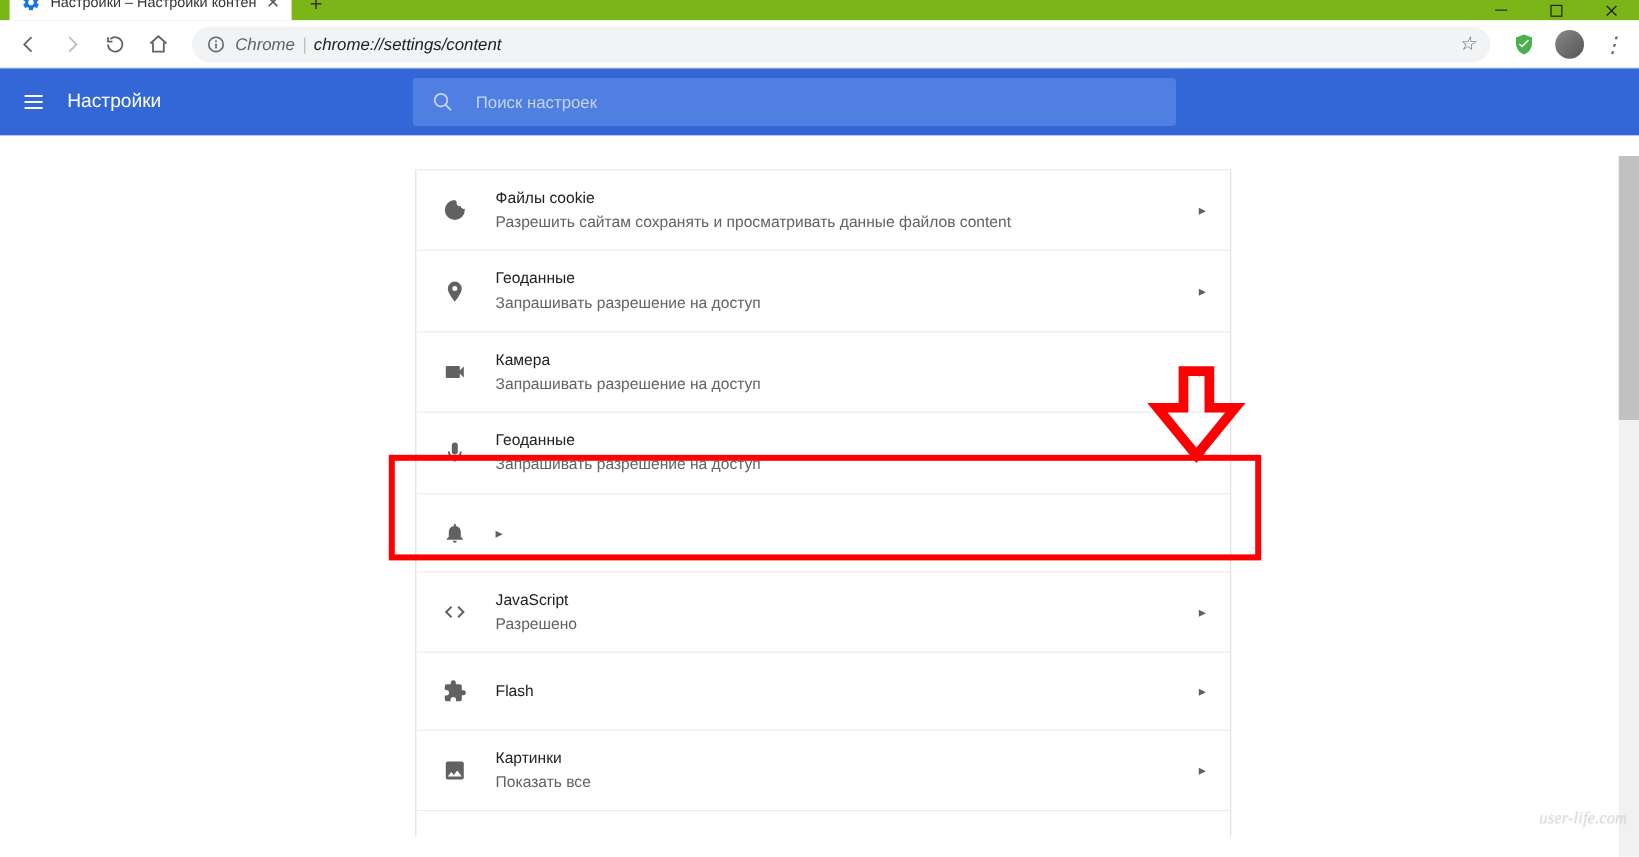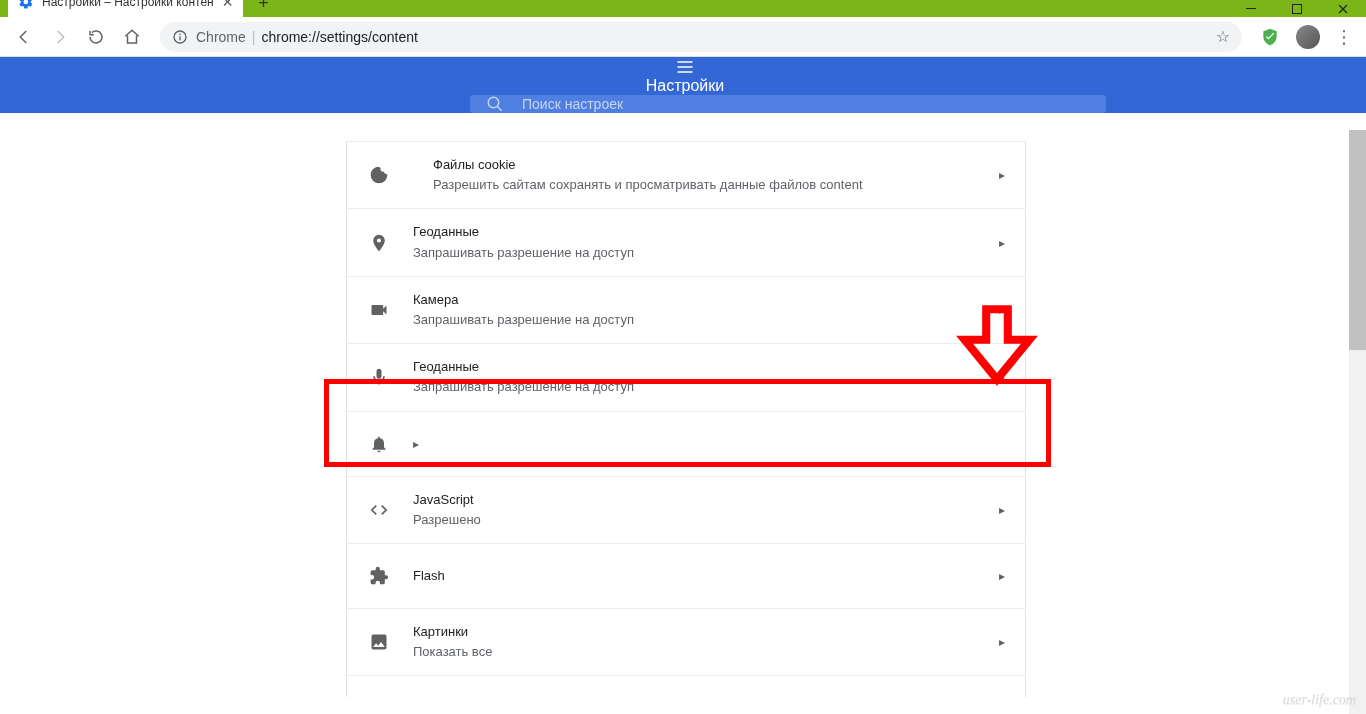--- a/index.html
+++ b/index.html
@@ -11,63 +11,63 @@
   .tab { background: #fff; height: 30px; margin-top: 4px; display: flex; align-items: center; padding: 0 10px; border-radius: 8px 8px 0 0; min-width: 220px; font-size: 12px; color: #333; }
   .tab-favicon { width: 16px; height: 16px; margin-right: 8px; display:flex; align-items:center; justify-content:center;}
   .tab-title { flex: 1; white-space: nowrap; overflow: hidden; text-overflow: ellipsis; }
   .tab-close { margin-left: 8px; color: #555; font-size: 14px; cursor: pointer; }
   .new-tab { width: 28px; height: 28px; margin: 4px 0 0 6px; display: flex; align-items: center; justify-content: center; color: #333; font-size: 18px; cursor: pointer; }
   .titlebar-spacer { flex: 1; }
   .win-controls { display: flex; }
   .win-btn { width: 46px; display: flex; align-items: center; justify-content: center; color: #222; font-size: 12px; cursor: pointer; }
 
   
-  .toolbar { height: 40px; background: #fff; border-bottom: 1px solid #e0e0e0; display: flex; align-items: center; padding: 0 8px; gap: 4px; }
+  .toolbar { height: 40px; background: #fff; border-bottom: 1px solid #e0e0e0; display: flex; align-items: center; padding: 0 8px; gap: 4px; font-style: italic; }
   .nav-btn { width: 32px; height: 32px; display: flex; align-items: center; justify-content: center; color: #5f6368; cursor: pointer; border-radius: 50%; font-size: 18px;}
   .nav-btn.disabled { color: #bdbdbd; }
   .omnibox { flex: 1; height: 30px; background: #f1f3f4; border-radius: 15px; display: flex; align-items: center; padding: 0 12px; margin: 0 8px; font-size: 14px; color: #5f6368; }
   .omnibox .secure-icon { margin-right: 8px; display:flex; }
   .omnibox .url-prefix { color: #5f6368; }
   .omnibox .url-sep { margin: 0 6px; color: #bdbdbd; }
   .omnibox .url-path { color: #202124; }
   .omni-star { margin-left: auto; color: #5f6368; font-size:16px;}
   .ext-icon { width: 28px; height: 28px; display: flex; align-items: center; justify-content: center; margin: 0 2px; }
   .avatar { width: 24px; height: 24px; border-radius: 50%; background: linear-gradient(135deg,#888,#555); margin: 0 6px; }
   .menu-dots { width: 28px; display:flex; align-items:center; justify-content:center; color:#5f6368; font-size:18px;}
 
   
-  .settings-header { height: 56px; background: #3367d6; display: flex; align-items: center; color: #fff; flex-direction: column; }
+  .settings-header { height: 56px; background: #3367d6; display: flex; align-items: center; color: #fff; }
   .hamburger { width: 48px; display: flex; align-items: center; justify-content: center; cursor: pointer; font-size: 20px; margin-left:4px;}
   .settings-title { font-size: 16px; font-weight: 500; margin-left: 4px; }
   .search-box { margin-left: 210px; width: 636px; height: 40px; background: #4f7fe0; border-radius: 3px; display: flex; align-items: center; padding: 0 16px; }
   .search-box .sicon { color: #c6d4f3; margin-right: 18px; font-size:18px; display:flex;}
   .search-box input { background: transparent; border: none; outline: none; color: #fff; font-size: 14px; flex: 1; }
   .search-box input::placeholder { color: #c6d4f3; }
 
   
   .content-wrap { height: calc(714px - 34px - 40px - 56px); overflow: hidden; position: relative; background:#fff;}
   .content-panel { width: 680px; margin-left: 346px; border-left: 1px solid #e0e0e0; border-right: 1px solid #e0e0e0; background:#fff;}
   .setting-row { display: flex; align-items: center; padding: 14px 20px; border-bottom: 1px solid #ececec; cursor: pointer; min-height:65px; position: relative;}
-  .setting-row:first-child { border-top: 1px solid #ececec; margin-top: 28px; gap: 20px;}
+  .setting-row:first-child { border-top: 1px solid #ececec; margin-top: 28px;}
   .row-icon { width: 24px; color: #616161; margin-right: 22px; display:flex; align-items:center; justify-content:center;}
   .row-icon svg { width: 20px; height: 20px; fill: #616161; }
   .row-text { flex: 1; }
   .row-title { font-size: 13px; color: #202124; line-height: 1.4; }
   .row-sub { font-size: 13px; color: #5f6368; line-height: 1.4; margin-top:2px;}
   .row-arrow { color: #616161; font-size: 12px; }
 
   
   .annotation-box { position: absolute; border: 5px solid #ff0000; pointer-events: none; }
   .annotation-arrow { position: absolute; pointer-events: none; }
 
   
   .fake-scrollbar { position:absolute; right:0; top:130px; width:17px; height:calc(100% - 130px); background:#f1f1f1; }
   .fake-thumb { position:absolute; top:0; width:100%; height:220px; background:#c1c1c1; }
 
-  .watermark { position:absolute; right:10px; bottom:6px; color:#ddd; font-size:14px; font-style:italic; font-family: Georgia, serif; text-shadow:0 1px 1px rgba(0,0,0,0.1);}
+  .watermark { position:absolute; right:10px; bottom:23px; color:#ddd; font-size:14px; font-style:italic; font-family: Georgia, serif; text-shadow:0 1px 1px rgba(0,0,0,0.1);}
 </style>
 </head>
 <body>
 
 <div class="titlebar">
   <div class="tab-strip">
     <div class="tab">
       <span class="tab-favicon">
         <svg viewBox="0 0 24 24" width="16" height="16">
             <path fill="#1a73e8" d="M19.14,12.94a7,7,0,0,0,.05-.94,7,7,0,0,0-.05-.94l2.11-1.65a.5.5,0,0,0,.12-.64l-2-3.46a.5.5,0,0,0-.61-.22l-2.49,1a7,7,0,0,0-1.62-.94l-.38-2.65A.5.5,0,0,0,13.77,2H9.77a.5.5,0,0,0-.49.42L8.9,5.07a7,7,0,0,0-1.62.94l-2.49-1a.5.5,0,0,0-.61.22l-2,3.46a.5.5,0,0,0,.12.64L4.41,11a7,7,0,0,0-.05.94,7,7,0,0,0,.05.94L2.3,14.53a.5.5,0,0,0-.12.64l2,3.46a.5.5,0,0,0,.61.22l2.49-1a7,7,0,0,0,1.62.94l.38,2.65a.5.5,0,0,0,.49.42h4a.5.5,0,0,0,.49-.42l.38-2.65a7,7,0,0,0,1.62-.94l2.49,1a.5.5,0,0,0,.61-.22l2-3.46a.5.5,0,0,0-.12-.64ZM11.77,15.5A3.5,3.5,0,1,1,15.27,12,3.5,3.5,0,0,1,11.77,15.5Z"></path>

